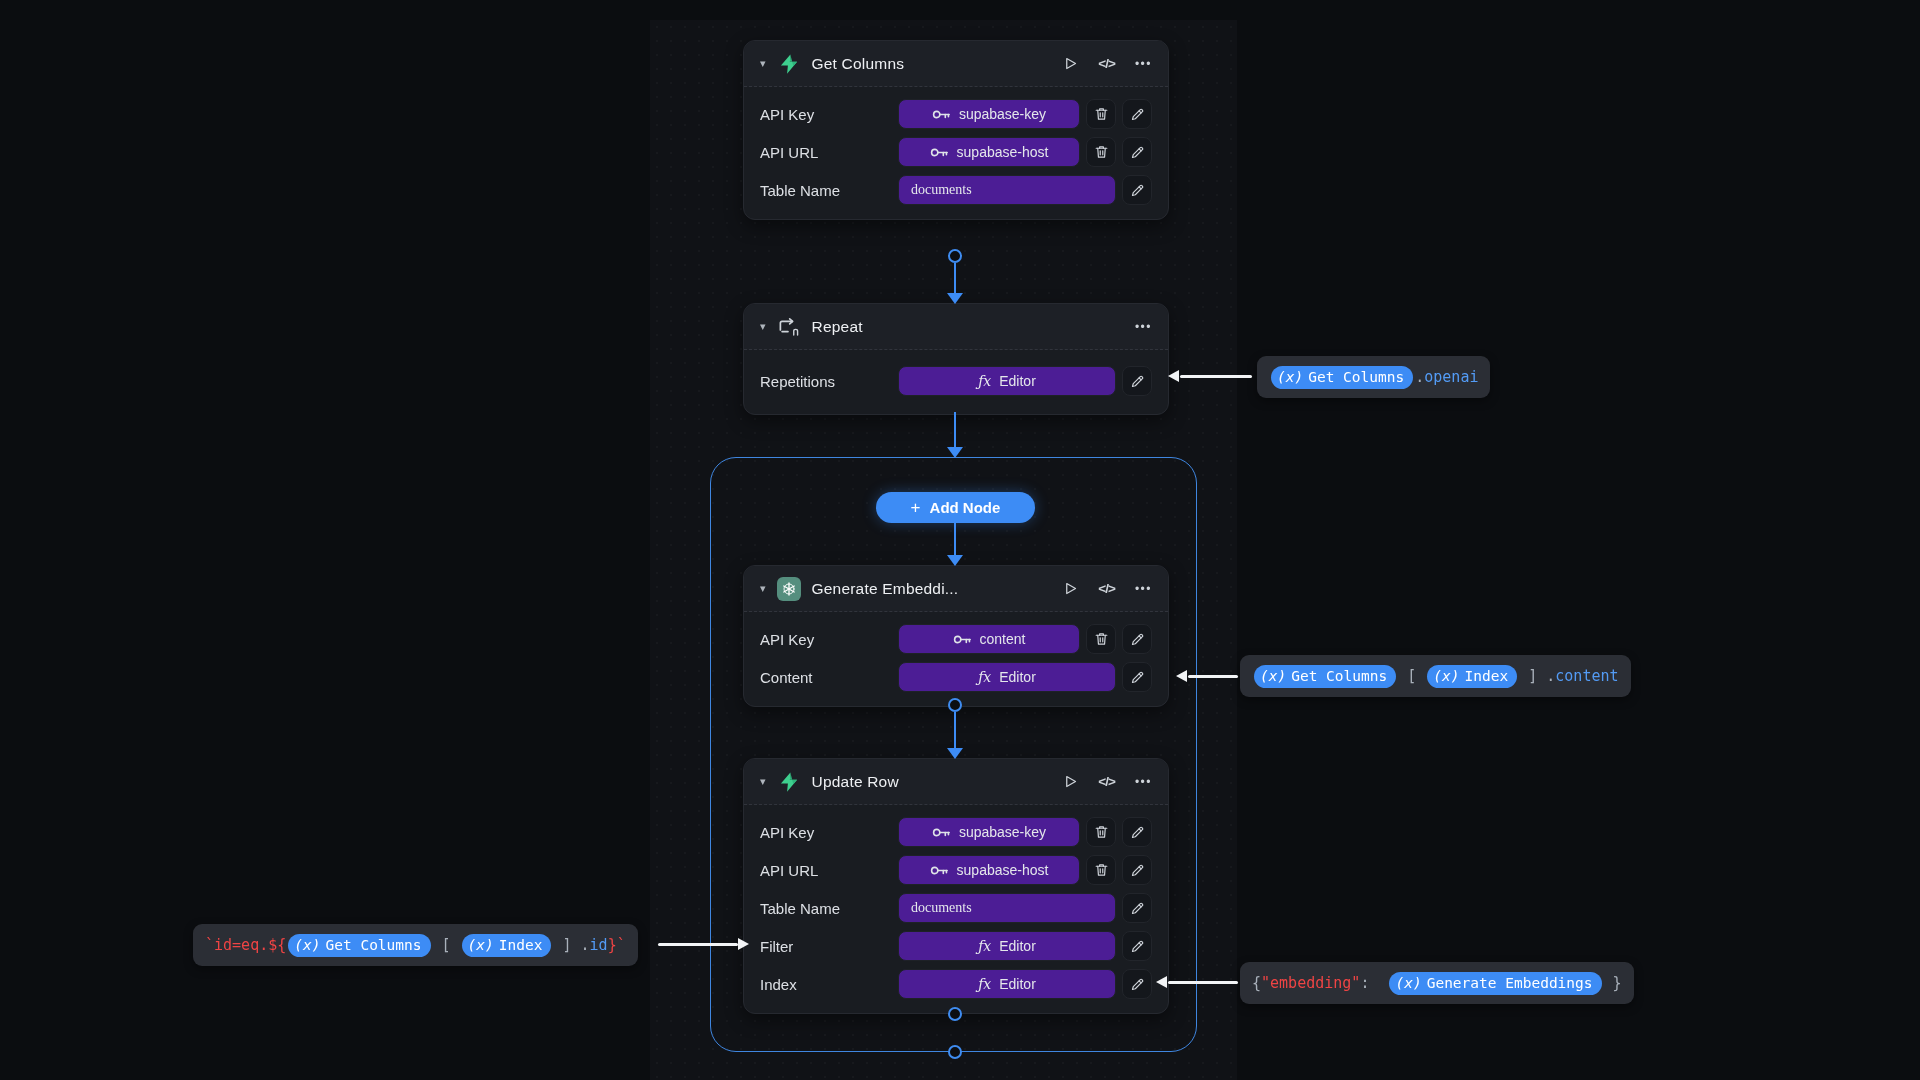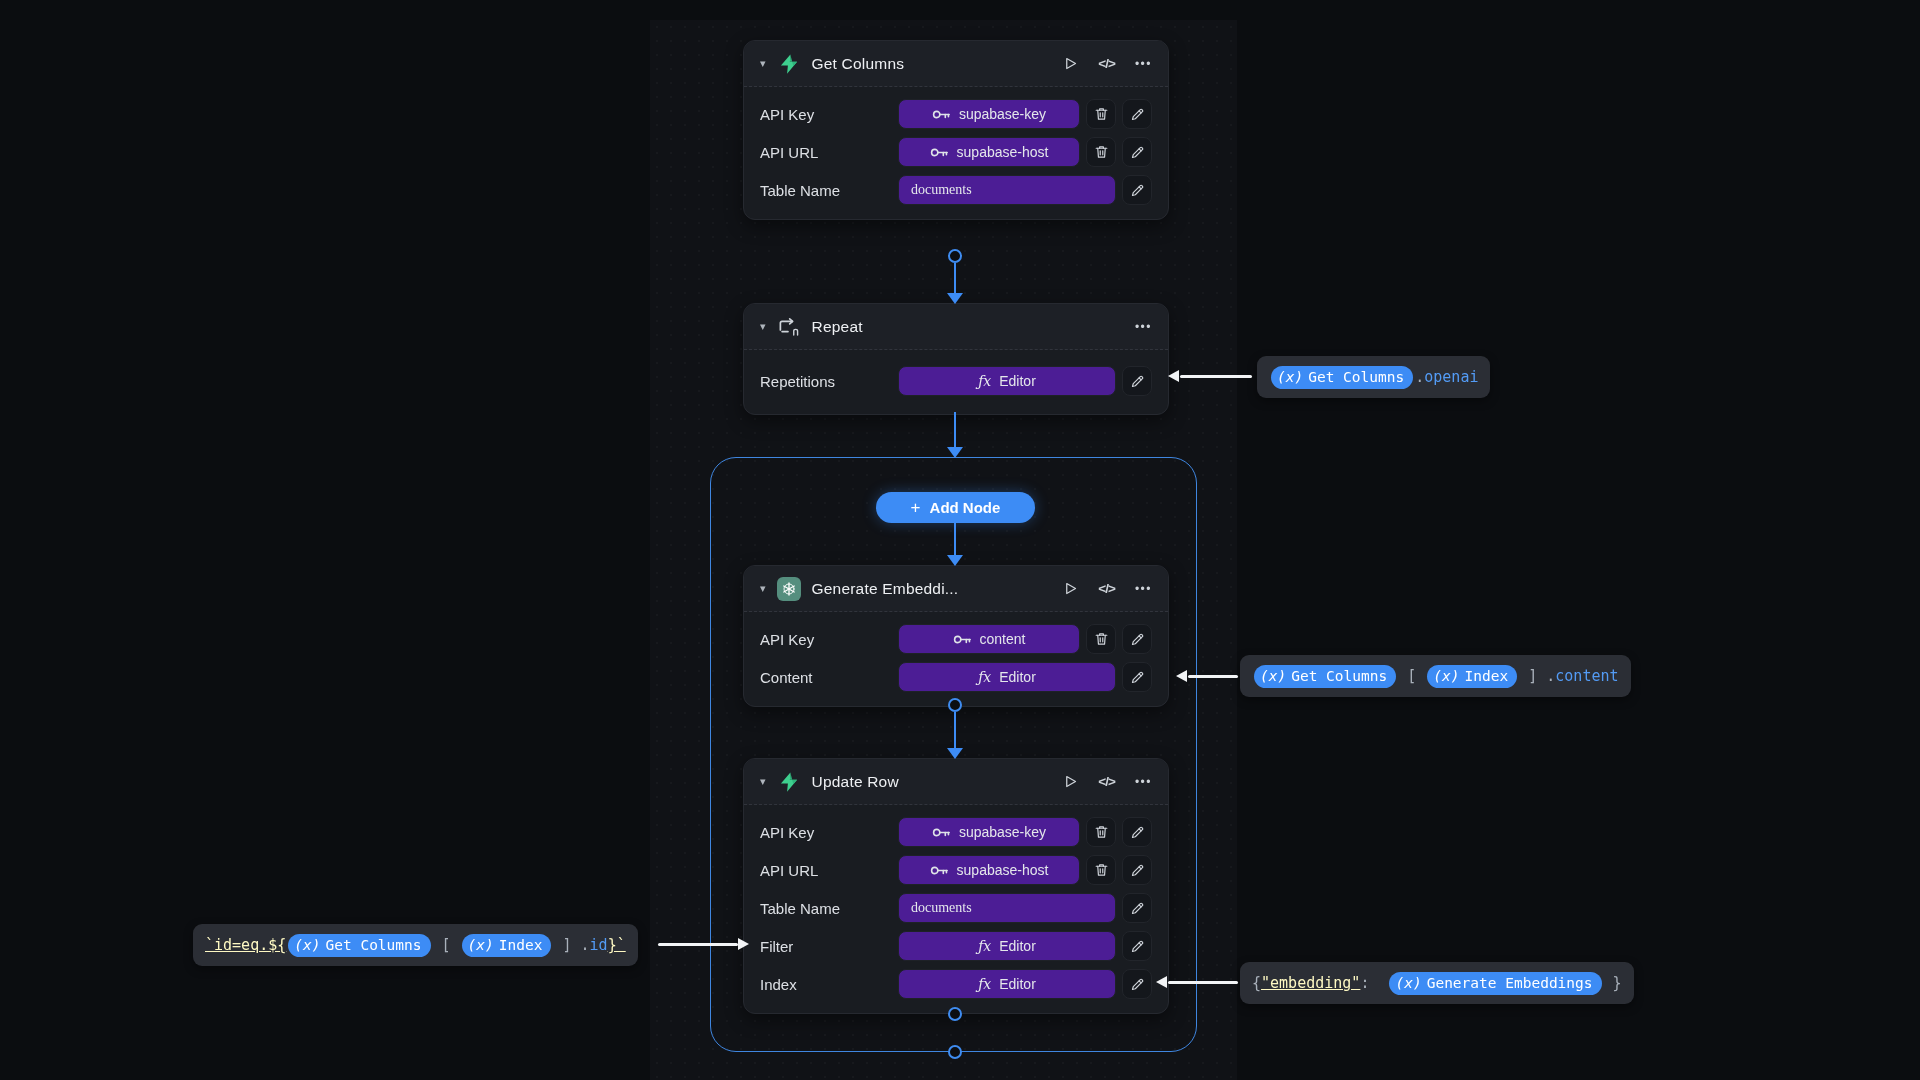--- a/index.html
+++ b/index.html
@@ -84,21 +84,21 @@
 
   
   .ann {
     position:absolute; height:42px; background:#2b2e35; border-radius:9px;
     display:flex; align-items:center; padding:0 12px;
     font-family:"DejaVu Sans Mono", monospace; font-size:15px; white-space:pre;
     box-shadow:0 3px 10px rgba(0,0,0,.4);
   }
   .ann .seg-gray  { color:#a9b1bb; }
   .ann .seg-blue  { color:#539bf5; }
-  .ann .seg-purple{ color:#fef9c3;text-decoration:underline; }
+  .ann .seg-purple{ color:#ef4444; }
   .pill {
     display:inline-flex; align-items:center; gap:5px;
     background:#3d8cf5; color:#fff; border-radius:12px;
     padding:1px 9px 2px 6px; margin:0 2px; font-size:14.5px; line-height:20px;
   }
   .pill .vx { font-style:italic; }
 
   
   .warrow { position:absolute; height:3px; background:#f2f4f6; border-radius:2px; z-index:4; }
   .whead  { position:absolute; width:0; height:0; z-index:4; }

